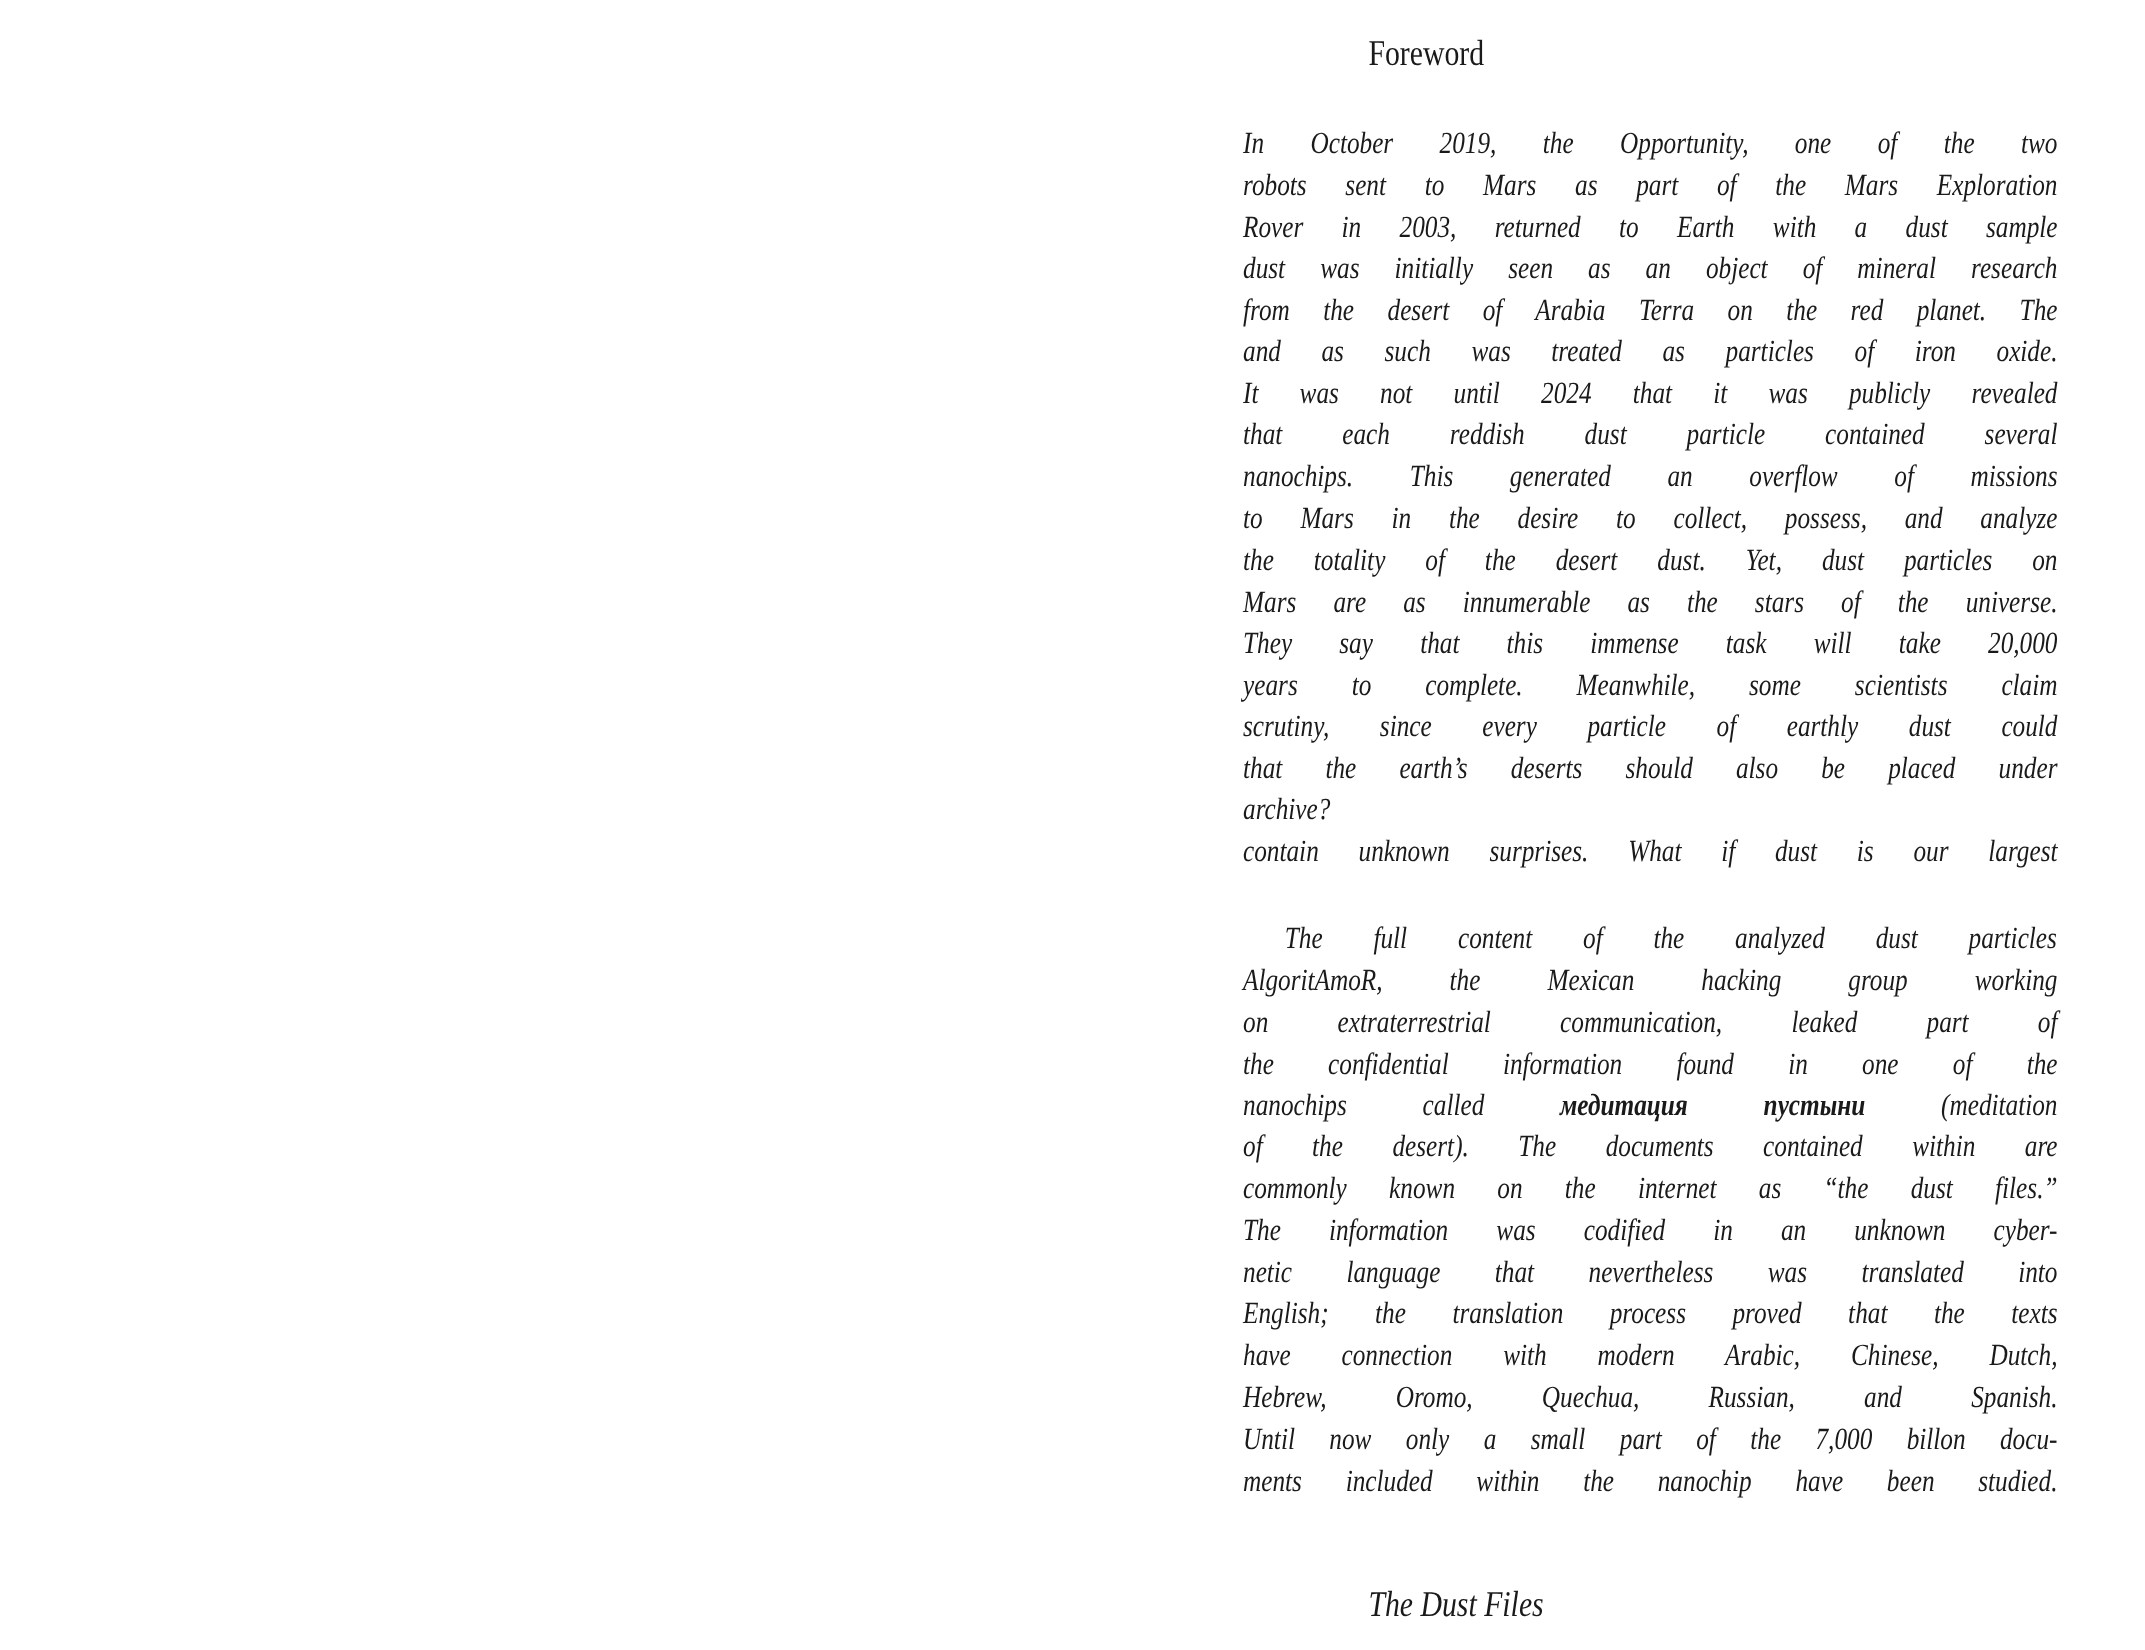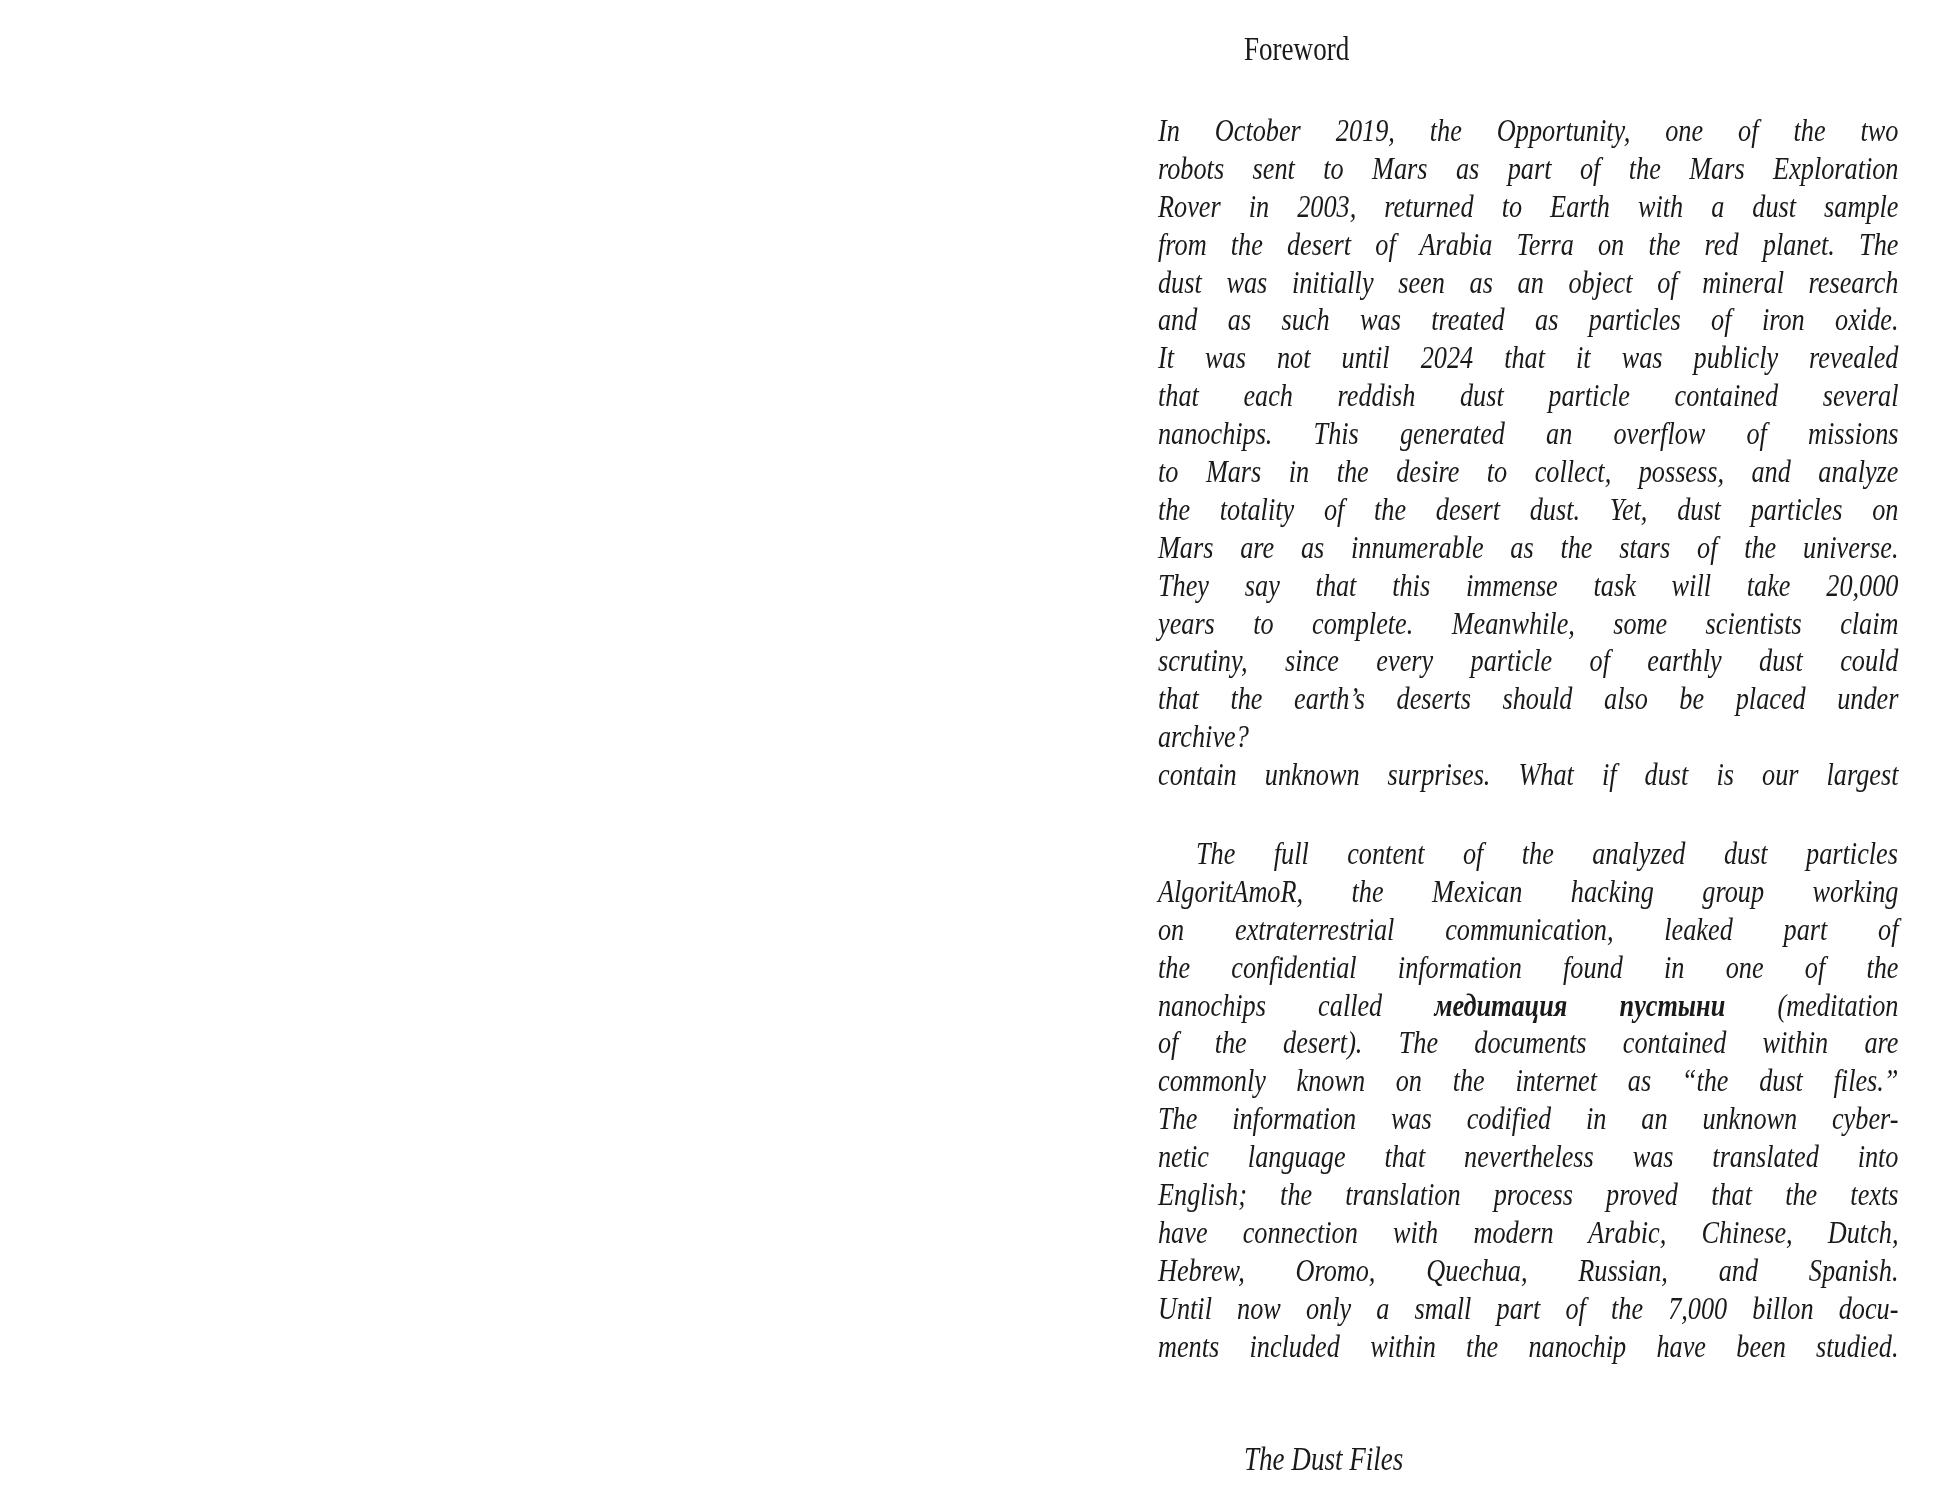--- a/index.html
+++ b/index.html
@@ -33,23 +33,23 @@
     top: 30px;
     font-size: 33px;
     line-height: 38px;
     font-style: normal;
     transform: scaleX(0.82);
     transform-origin: left top;
     white-space: nowrap;
   }
   .body-block {
     position: absolute;
-    left: 1158px;
+    left: 1130px;
     width: 740px;
-    font-size: 32px;
+    font-size: 28px;
     font-style: italic;
   }
   .para {
     margin: 0;
   }
   .line {
     display: block;
     height: 37.9px;
     line-height: 37.9px;
     white-space: nowrap;
@@ -111,24 +111,24 @@
     <span class="line justify">
         <span class="inner sx">In October 2019, the Opportunity, one of the two</span>
       </span>
     <span class="line justify">
         <span class="inner sx">robots sent to Mars as part of the Mars Exploration</span>
       </span>
     <span class="line justify">
         <span class="inner sx">Rover in 2003, returned to Earth with a dust sample</span>
       </span>
     <span class="line justify">
+        <span class="inner sx">dust was initially seen as an object of mineral research</span>
+      </span>
+    <span class="line justify">
         <span class="inner sx">from the desert of Arabia Terra on the red planet. The</span>
-      </span>
-    <span class="line justify">
-        <span class="inner sx">dust was initially seen as an object of mineral research</span>
       </span>
     <span class="line justify">
         <span class="inner sx">and as such was treated as particles of iron oxide.</span>
       </span>
     <span class="line justify">
         <span class="inner sx">It was not until 2024 that it was publicly revealed</span>
       </span>
     <span class="line justify">
         <span class="inner sx">that each reddish dust particle contained several</span>
       </span>

